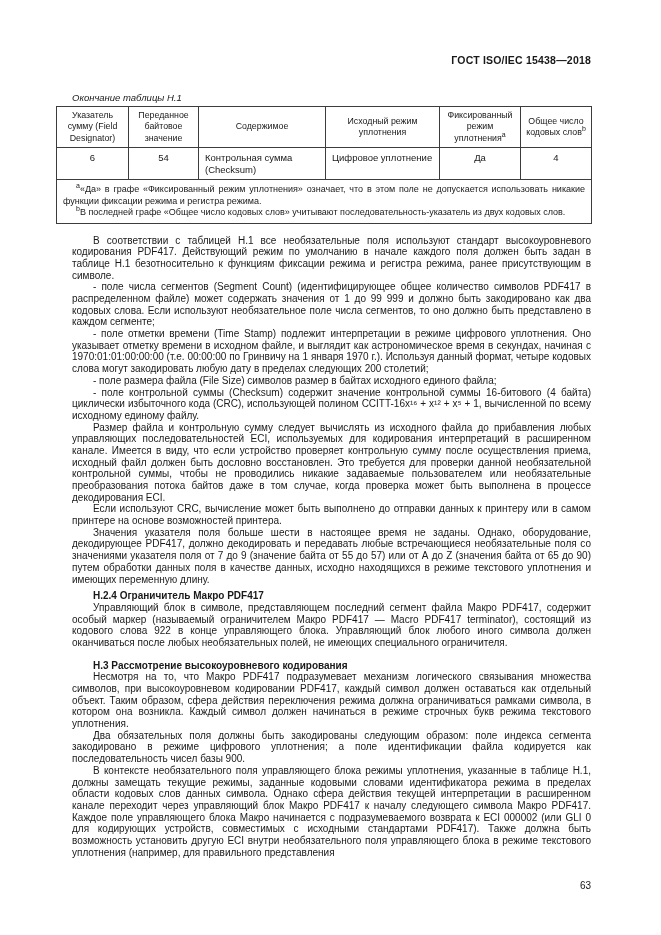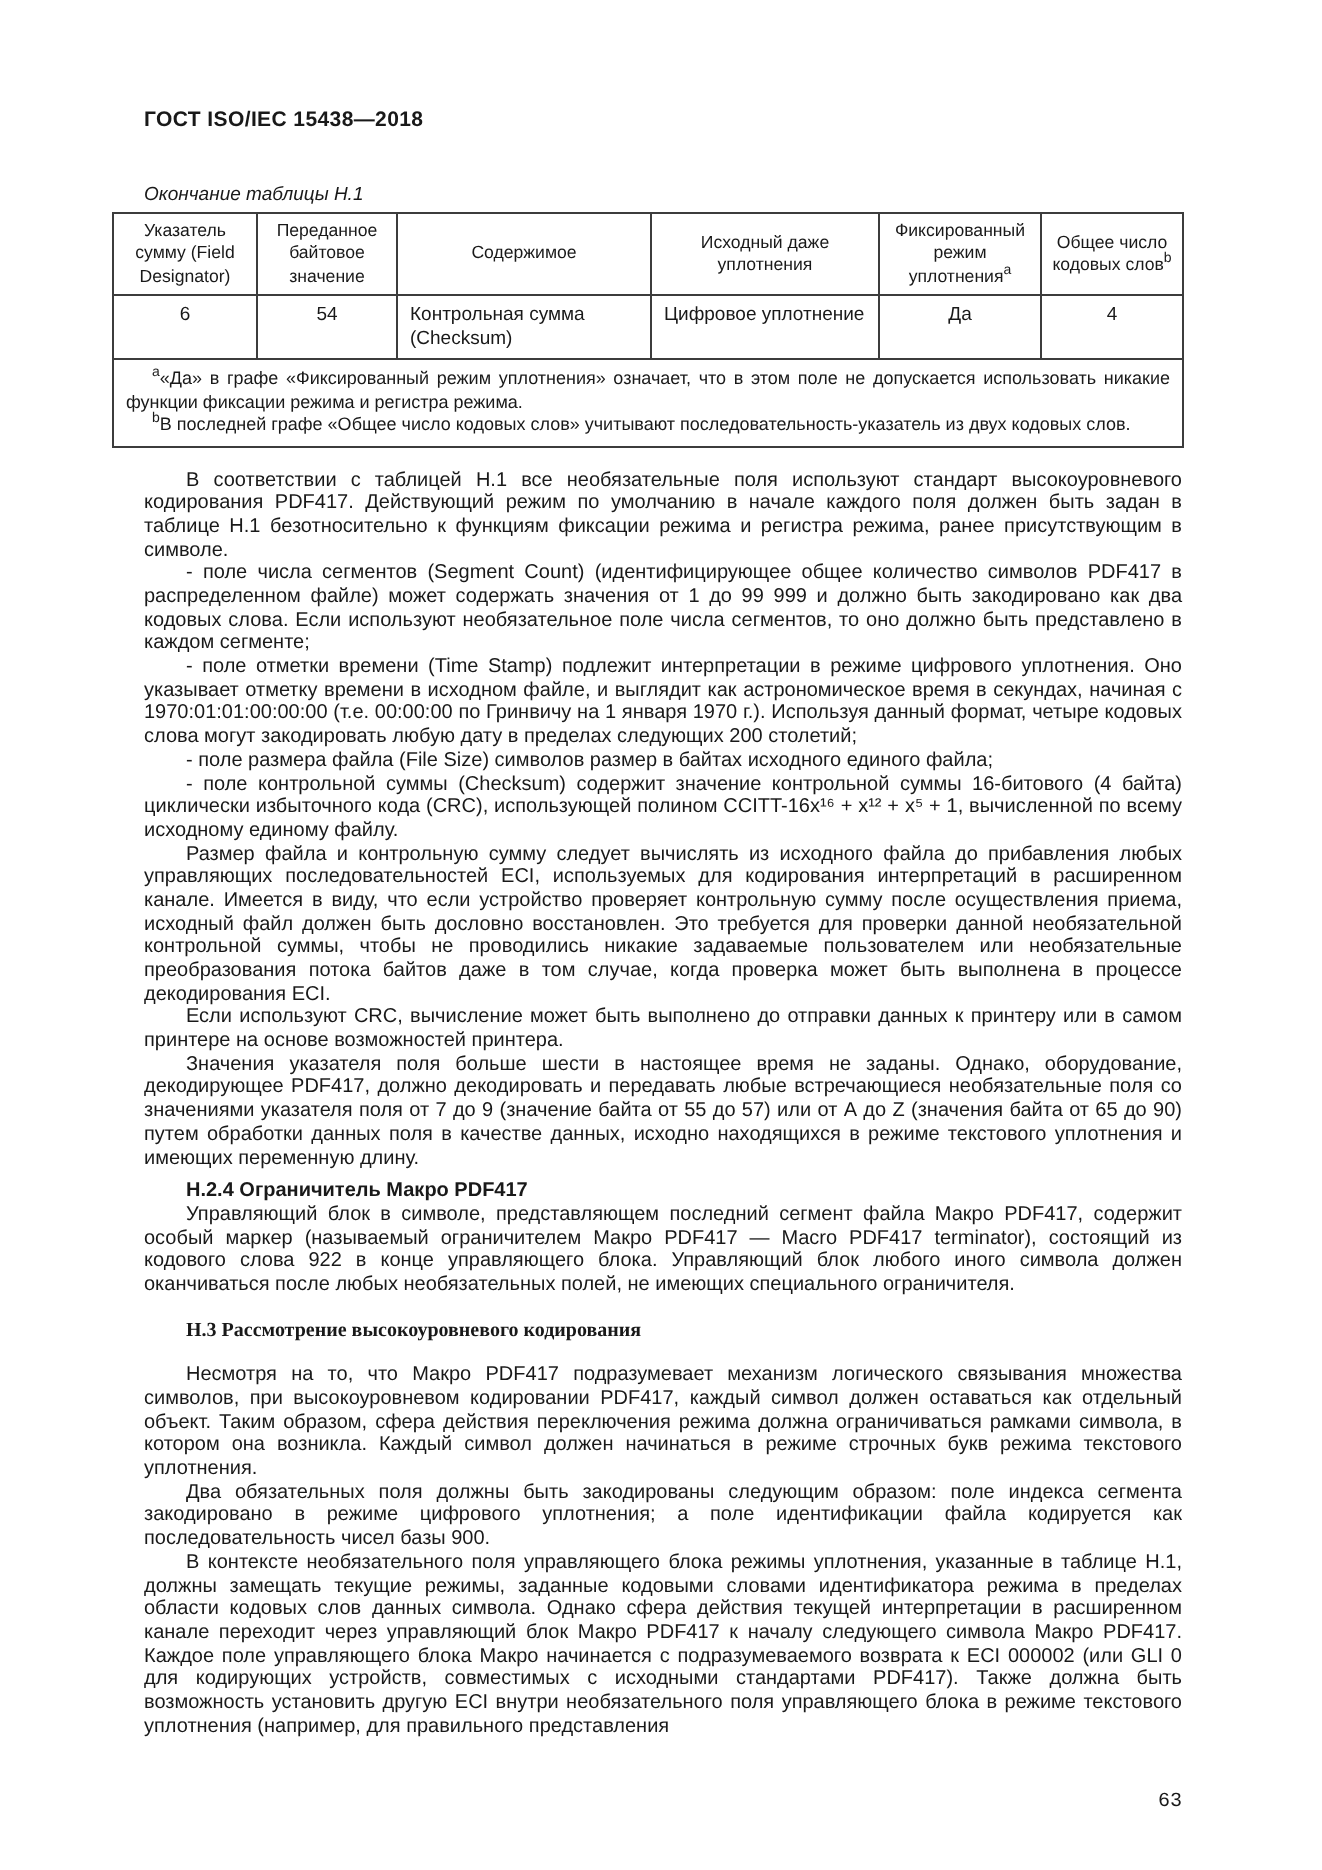--- a/index.html
+++ b/index.html
@@ -1,35 +1,35 @@
 <!DOCTYPE html>
 <html><head>
 <meta charset="utf-8">
 <style>
   html,body{margin:0;padding:0;background:#d9d9d9;}
   .page{
     width:661px;height:935px;margin:0 auto;background:#ffffff;position:relative;
     font-family:"Liberation Sans","DejaVu Sans",sans-serif;color:#191919;
     padding:54px 70px 0 72px;box-sizing:border-box;overflow:hidden;
   }
-  .std-header{font-weight:bold;font-size:10.5px;letter-spacing:.2px;}
+  .std-header{text-align:right;font-weight:bold;font-size:10.5px;letter-spacing:.2px;}
   .table-caption{font-style:italic;font-size:9.5px;margin-top:26px;margin-bottom:3px;}
   table.h1{border-collapse:collapse;width:calc(100% + 16px);margin-left:-16px;table-layout:fixed;}
   table.h1 th,table.h1 td{border:1px solid #3c3c3c;}
   table.h1 th{font-weight:normal;font-size:8.8px;line-height:1.3;text-align:center;vertical-align:middle;padding:3px 3px;}
   table.h1 td{font-size:9.5px;line-height:1.2;vertical-align:top;padding:4px 6px;}
   table.h1 td.center{text-align:center;}
   td.fnote-cell{padding:3px 9px 5px 9px;}
   .fnote{font-size:9px;line-height:1.28;text-indent:13px;text-align:justify;}
   sup{font-size:7px;line-height:0;}
   .body{margin-top:11px;font-size:10px;line-height:1.17;text-align:justify;}
   .body p{margin:0;text-indent:21px;}
   .body p.heading{font-weight:bold;margin-top:5px;}
-  .body p.h3{margin-top:11px;margin-bottom:11px;font-family:Liberation Serif, serif;}
-  .page-num{position:absolute;right:70px;bottom:28px;font-size:10px;font-family:Liberation Mono, monospace;}
+  .body p.h3{margin-top:11px;}
+  .page-num{position:absolute;right:70px;bottom:44px;font-size:10px;}
 </style>
 </head>
 <body>
 
 <div class="page">
 
   <div class="std-header">ГОСТ ISO/IEC 15438—2018</div>
 
   <div class="table-caption">Окончание таблицы Н.1</div>
 
@@ -40,21 +40,21 @@
       <col style="width:127px">
       <col style="width:114px">
       <col style="width:81px">
       <col style="width:71px">
     </colgroup>
     <thead>
       <tr id="thead-row">
           <th>Указатель сумму (Field Designator)</th>
           <th>Переданное байтовое значение</th>
           <th>Содержимое</th>
-          <th>Исходный даже уплотнения</th>
+          <th>Исходный режим уплотнения</th>
           <th>Фиксированный режим уплотнения<sup>a</sup></th>
           <th>Общее число кодовых слов<sup>b</sup></th>
         </tr>
     </thead>
     <tbody id="table-body">
         <tr>
           <td class="center">6</td>
           <td class="center">54</td>
           <td>Контрольная сумма (Checksum)</td>
           <td>Цифровое уплотнение</td>

